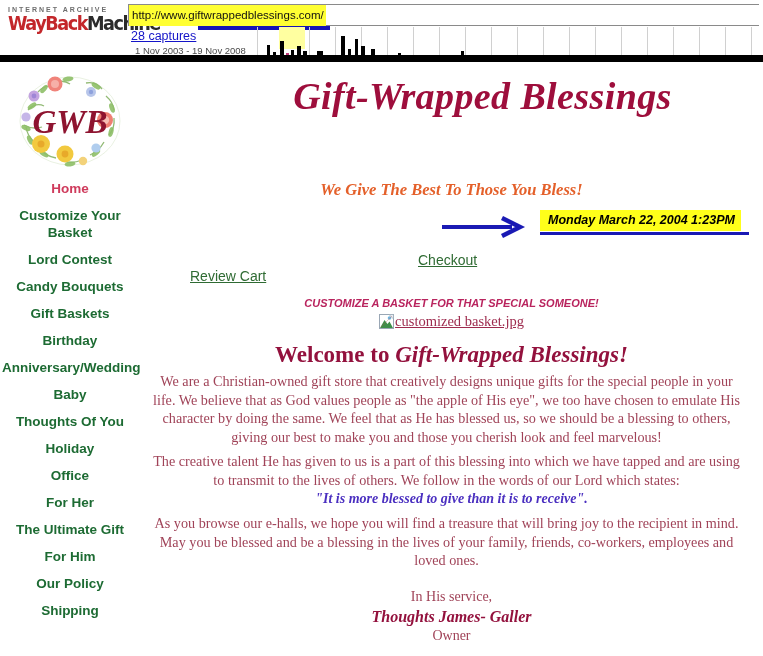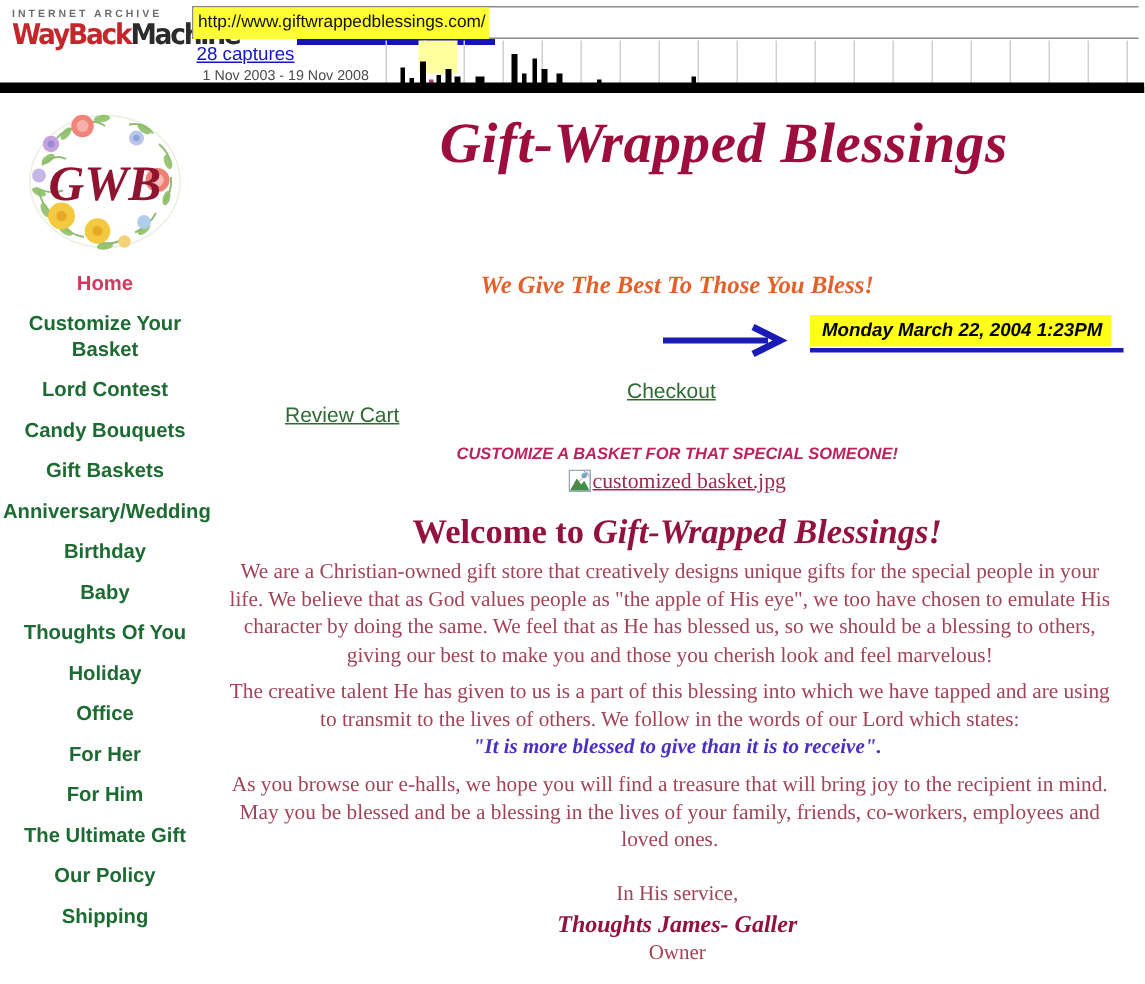--- a/index.html
+++ b/index.html
@@ -498,29 +498,29 @@
 
     <div id="site-title">Gift-Wrapped Blessings</div>
   </div>
 
   <div id="sidebar">
       <div class="nav-item current">Home</div>
       <div class="nav-item">Customize Your Basket</div>
       <div class="nav-item">Lord Contest</div>
       <div class="nav-item">Candy Bouquets</div>
       <div class="nav-item">Gift Baskets</div>
+      <div class="nav-item">Birthday</div>
       <div class="nav-item">Anniversary/Wedding</div>
-      <div class="nav-item">Birthday</div>
       <div class="nav-item">Baby</div>
       <div class="nav-item">Thoughts Of You</div>
       <div class="nav-item">Holiday</div>
       <div class="nav-item">Office</div>
       <div class="nav-item">For Her</div>
+      <div class="nav-item">The Ultimate Gift</div>
       <div class="nav-item">For Him</div>
-      <div class="nav-item">The Ultimate Gift</div>
       <div class="nav-item">Our Policy</div>
       <div class="nav-item">Shipping</div>
     </div>
 
   <div id="content">
 
     <div id="tagline">We Give The Best To Those You Bless!</div>
 
     <div id="daterow">
       <svg id="blue-arrow" viewBox="0 0 92 22">

